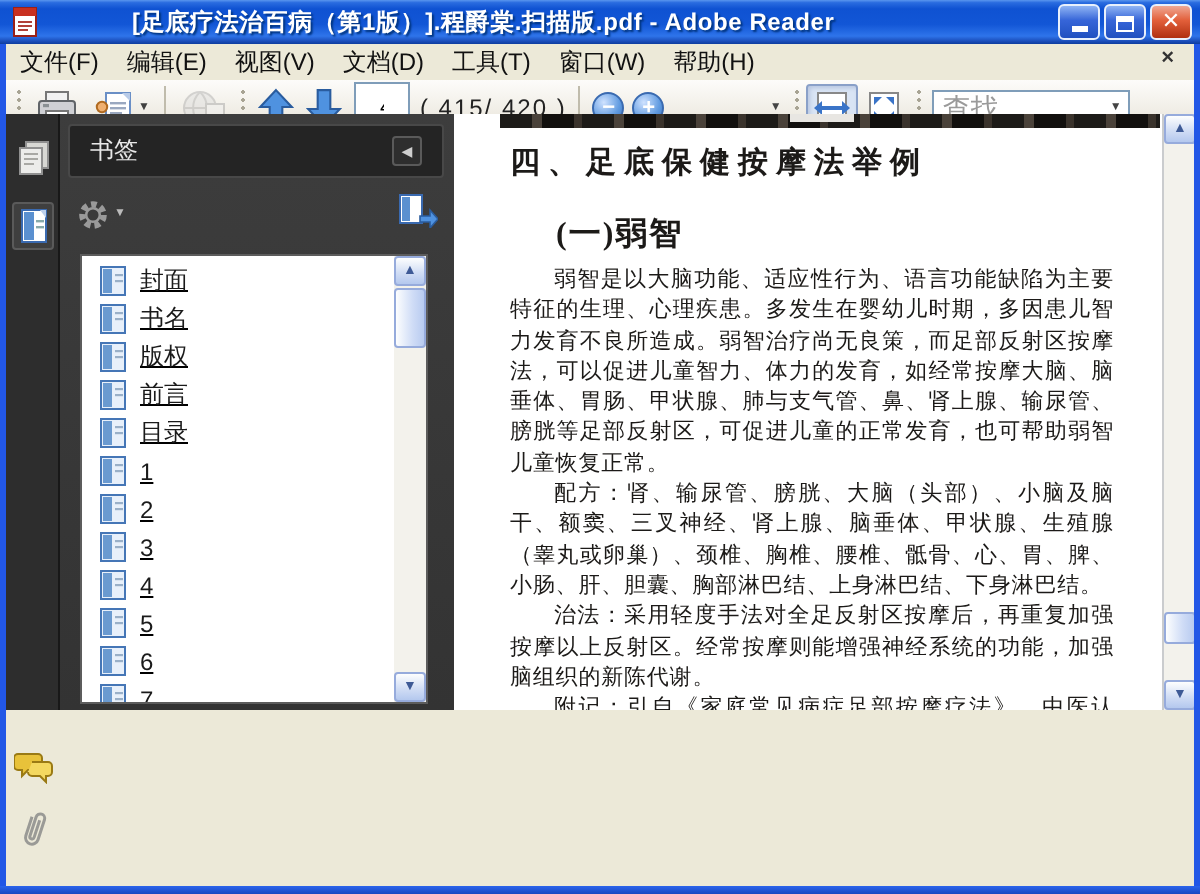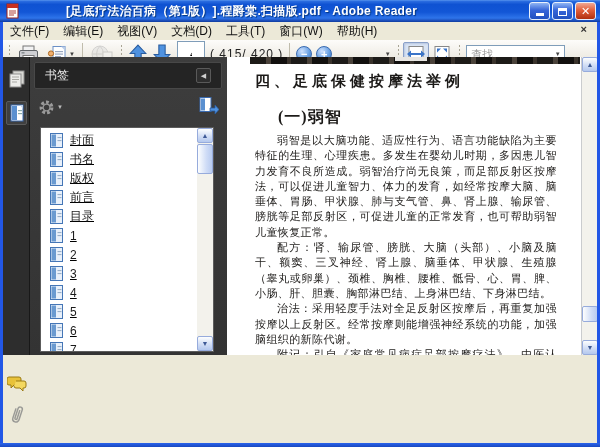--- a/index.html
+++ b/index.html
@@ -37,21 +37,21 @@
   .page-input{width:28px;height:15px;border:1px solid #7f9db9;font-size:11px;text-align:center;
     font-family:"Liberation Sans",sans-serif;padding:12px;margin:0 3px;background:#fff;}
   .page-count{font-size:12px;color:#222;white-space:nowrap;margin:0 2px;letter-spacing:1px;}
   .zoombtn{width:16px;height:16px;border-radius:50%;margin:0 2px;color:#fff;font-weight:bold;font-size:11px;
     line-height:14px;text-align:center;background:radial-gradient(circle at 35% 30%,#cfe2ff,#5f9ae0 60%,#3a74c0);
     border:1px solid #3a6ab0;}
   .zoombox{width:44px;height:18px;border:1px solid #7f9db9;background:#fff;font-size:11px;display:flex;
     align-items:center;padding:0 4px;margin-left:3px;margin-top:36px;}
   .zoomdd{width:13px;height:18px;display:flex;align-items:center;justify-content:center;font-size:6px;color:#444;}
   .findwrap{display:flex;align-items:center;height:19px;border:1px solid #7f9db9;background:#fff;margin-left:2px;}
-  .find-input{width:84px;height:15px;border:none;outline:none;font-size:11px;padding:0 4px;
+  .find-input{width:84px;height:15px;border:none;outline:none;font-size:14px;padding:0 4px;
     font-family:"Liberation Sans",sans-serif;}
   .find-input::placeholder{color:#9a9a9a;}
   .finddd{width:13px;text-align:center;font-size:6px;color:#444;}
   
   .content{position:absolute;left:3px;top:57px;width:594px;height:298px;display:flex;}
   .iconstrip{width:27px;background:#2d2d2d;border-right:1px solid #181818;position:relative;flex:0 0 auto;}
   .strip-ic{position:absolute;left:3px;width:21px;height:24px;display:flex;align-items:center;justify-content:center;}
   .strip-ic.sel{background:#3f3f3f;border:1px solid #5a5a5a;border-radius:2px;}
   .sidebar{width:197px;background:linear-gradient(180deg,#3d3d3d,#333);position:relative;flex:0 0 auto;}
   .sb-header{position:absolute;left:4px;top:5px;right:5px;height:27px;background:#242424;

